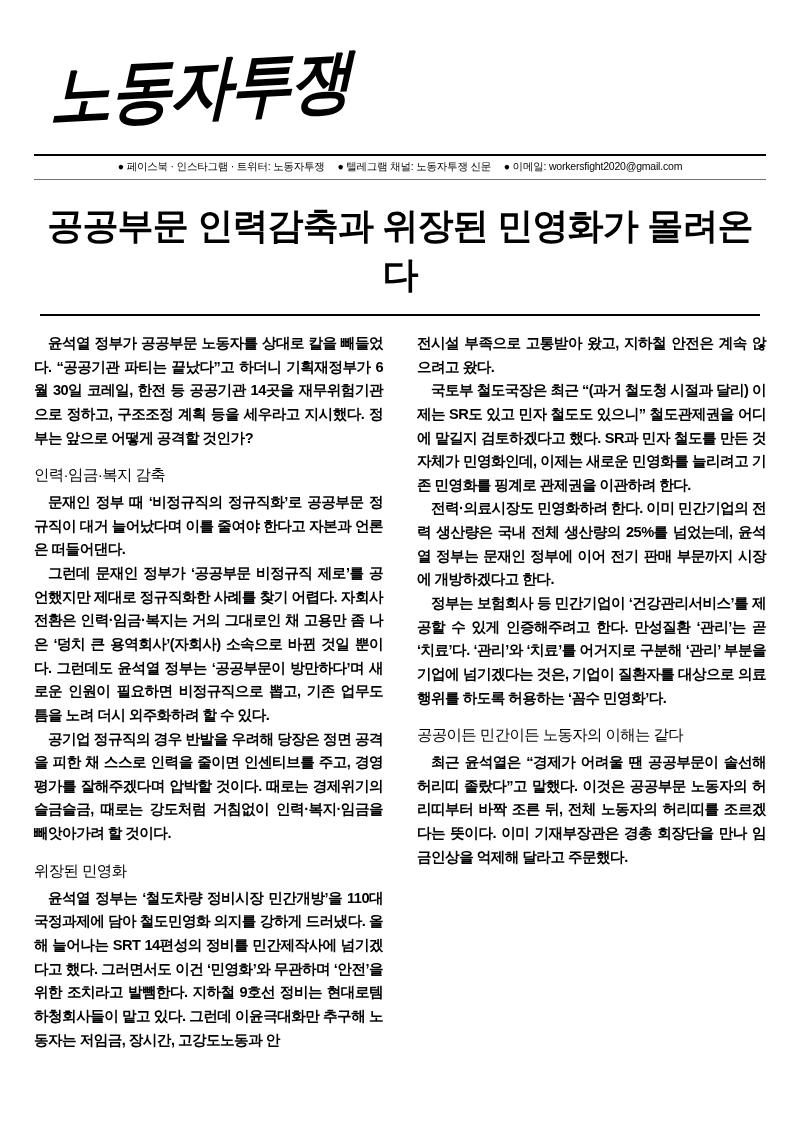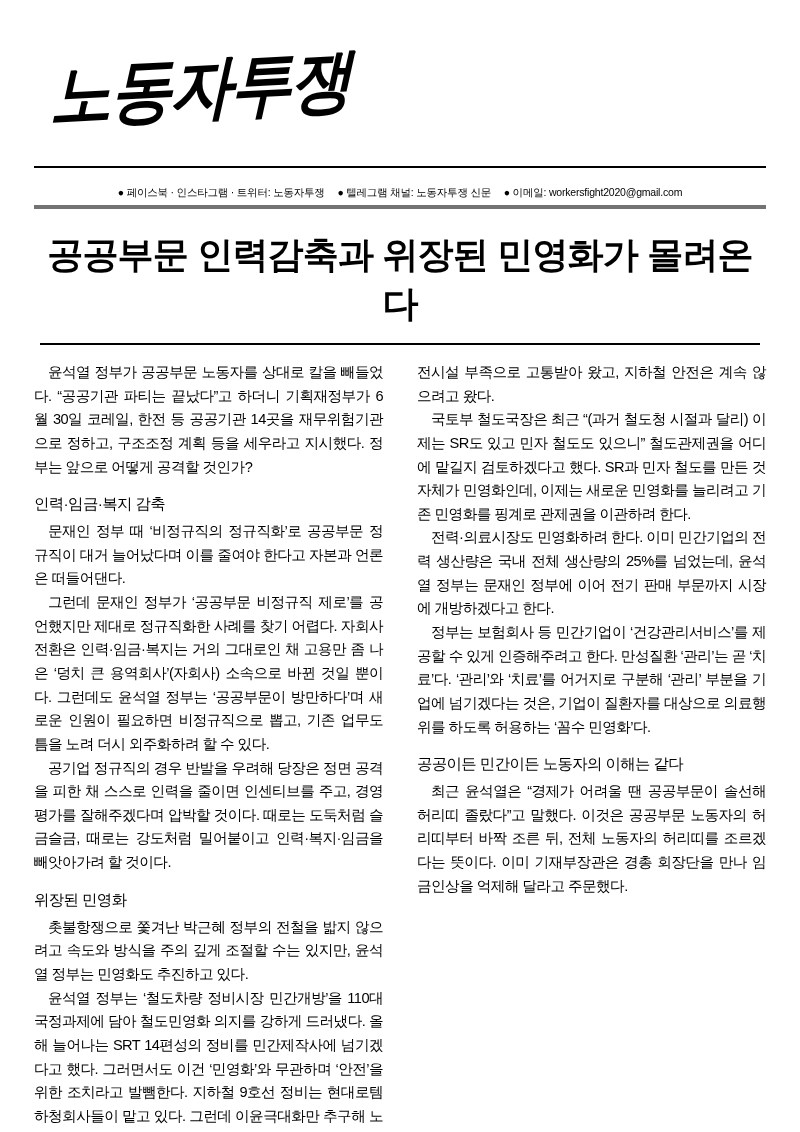--- a/index.html
+++ b/index.html
@@ -53,24 +53,24 @@
     letter-spacing: 1px;
     margin-bottom: 14px;
   }
   .issue-line {
     font-size: 15.5px;
     letter-spacing: 0px;
     white-space: nowrap;
   }
   
   .contact-bar {
-    margin-top: 22px;
+    margin-top: 10px;
     border-top: 2.5px solid #000;
-    border-bottom: 4px solid #737373;
-    padding: 18px 0 5px 0;
+    border-bottom: 1px solid #737373;
+    padding: 4px 0 5px 0;
     text-align: center;
     font-size: 10.5px;
     letter-spacing: -0.2px;
   }
   .contact-bar .sep { padding: 0 5px; }
   
   .headline {
     text-align: center;
     font-size: 36px;
     font-weight: bold;
@@ -95,20 +95,21 @@
     line-height: 1.62;
     text-align: justify;
     letter-spacing: -0.55px;
     word-break: break-all;
   }
   .col.left { padding-right: 17px; }
   .col.right { padding-left: 17px; }
   .col p {
     margin: 0;
     text-indent: 14px;
+    font-weight: bold;
   }
   .col h3 {
     margin: 13px 0 3px 0;
     font-size: 15.4px;
     font-weight: normal;
     letter-spacing: -0.6px;
     text-indent: 0;
   }
 </style>
 </head>
@@ -130,23 +131,22 @@
 
   <div class="headline">공공부문 인력감축과 위장된 민영화가 몰려온다</div>
   <div class="headline-rule"></div>
 
   <div class="columns">
     <div class="col left" id="col-left">
         <p>윤석열 정부가 공공부문 노동자를 상대로 칼을 빼들었다. “공공기관 파티는 끝났다”고 하더니 기획재정부가 6월 30일 코레일, 한전 등 공공기관 14곳을 재무위험기관으로 정하고, 구조조정 계획 등을 세우라고 지시했다. 정부는 앞으로 어떻게 공격할 것인가?</p>
         <h3>인력·임금·복지 감축</h3>
         <p>문재인 정부 때 ‘비정규직의 정규직화’로 공공부문 정규직이 대거 늘어났다며 이를 줄여야 한다고 자본과 언론은 떠들어댄다.</p>
         <p>그런데 문재인 정부가 ‘공공부문 비정규직 제로’를 공언했지만 제대로 정규직화한 사례를 찾기 어렵다. 자회사 전환은 인력·임금·복지는 거의 그대로인 채 고용만 좀 나은 ‘덩치 큰 용역회사’(자회사) 소속으로 바뀐 것일 뿐이다. 그런데도 윤석열 정부는 ‘공공부문이 방만하다’며 새로운 인원이 필요하면 비정규직으로 뽑고, 기존 업무도 틈을 노려 더시 외주화하려 할 수 있다.</p>
-        <p>공기업 정규직의 경우 반발을 우려해 당장은 정면 공격을 피한 채 스스로 인력을 줄이면 인센티브를 주고, 경영평가를 잘해주겠다며 압박할 것이다. 때로는 도둑처럼 슬금슬금, 때로는 강도처럼 밀어붙이고 인력·복지·임금을 빼앗아가려 할 것이다.</p>
+        <p>공기업 정규직의 경우 반발을 우려해 당장은 정면 공격을 피한 채 스스로 인력을 줄이면 인센티브를 주고, 경영평가를 잘해주겠다며 압박할 것이다. 때로는 경제위기의 슬금슬금, 때로는 강도처럼 거침없이 인력·복지·임금을 빼앗아가려 할 것이다.</p>
         <h3>위장된 민영화</h3>
-        <p>촛불항쟁으로 쫓겨난 박근혜 정부의 전철을 밟지 않으려고 속도와 방식을 주의 깊게 조절할 수는 있지만, 윤석열 정부는 민영화도 추진하고 있다.</p>
         <p>윤석열 정부는 ‘철도차량 정비시장 민간개방’을 110대 국정과제에 담아 철도민영화 의지를 강하게 드러냈다. 올해 늘어나는 SRT 14편성의 정비를 민간제작사에 넘기겠다고 했다. 그러면서도 이건 ‘민영화’와 무관하며 ‘안전’을 위한 조치라고 발뺌한다. 지하철 9호선 정비는 현대로템 하청회사들이 맡고 있다. 그런데 이윤극대화만 추구해 노동자는 저임금, 장시간, 고강도노동과 안</p>
       </div>
     <div class="col right" id="col-right">
         <p style="text-indent: 0px;">전시설 부족으로 고통받아 왔고, 지하철 안전은 계속 않으려고 왔다.</p>
         <p>국토부 철도국장은 최근 “(과거 철도청 시절과 달리) 이제는 SR도 있고 민자 철도도 있으니” 철도관제권을 어디에 맡길지 검토하겠다고 했다. SR과 민자 철도를 만든 것 자체가 민영화인데, 이제는 새로운 민영화를 늘리려고 기존 민영화를 핑계로 관제권을 이관하려 한다.</p>
         <p>전력·의료시장도 민영화하려 한다. 이미 민간기업의 전력 생산량은 국내 전체 생산량의 25%를 넘었는데, 윤석열 정부는 문재인 정부에 이어 전기 판매 부문까지 시장에 개방하겠다고 한다.</p>
         <p>정부는 보험회사 등 민간기업이 ‘건강관리서비스’를 제공할 수 있게 인증해주려고 한다. 만성질환 ‘관리’는 곧 ‘치료’다. ‘관리’와 ‘치료’를 어거지로 구분해 ‘관리’ 부분을 기업에 넘기겠다는 것은, 기업이 질환자를 대상으로 의료행위를 하도록 허용하는 ‘꼼수 민영화’다.</p>
         <h3>공공이든 민간이든 노동자의 이해는 같다</h3>
         <p>최근 윤석열은 “경제가 어려울 땐 공공부문이 솔선해 허리띠 졸랐다”고 말했다. 이것은 공공부문 노동자의 허리띠부터 바짝 조른 뒤, 전체 노동자의 허리띠를 조르겠다는 뜻이다. 이미 기재부장관은 경총 회장단을 만나 임금인상을 억제해 달라고 주문했다.</p>
       </div>

